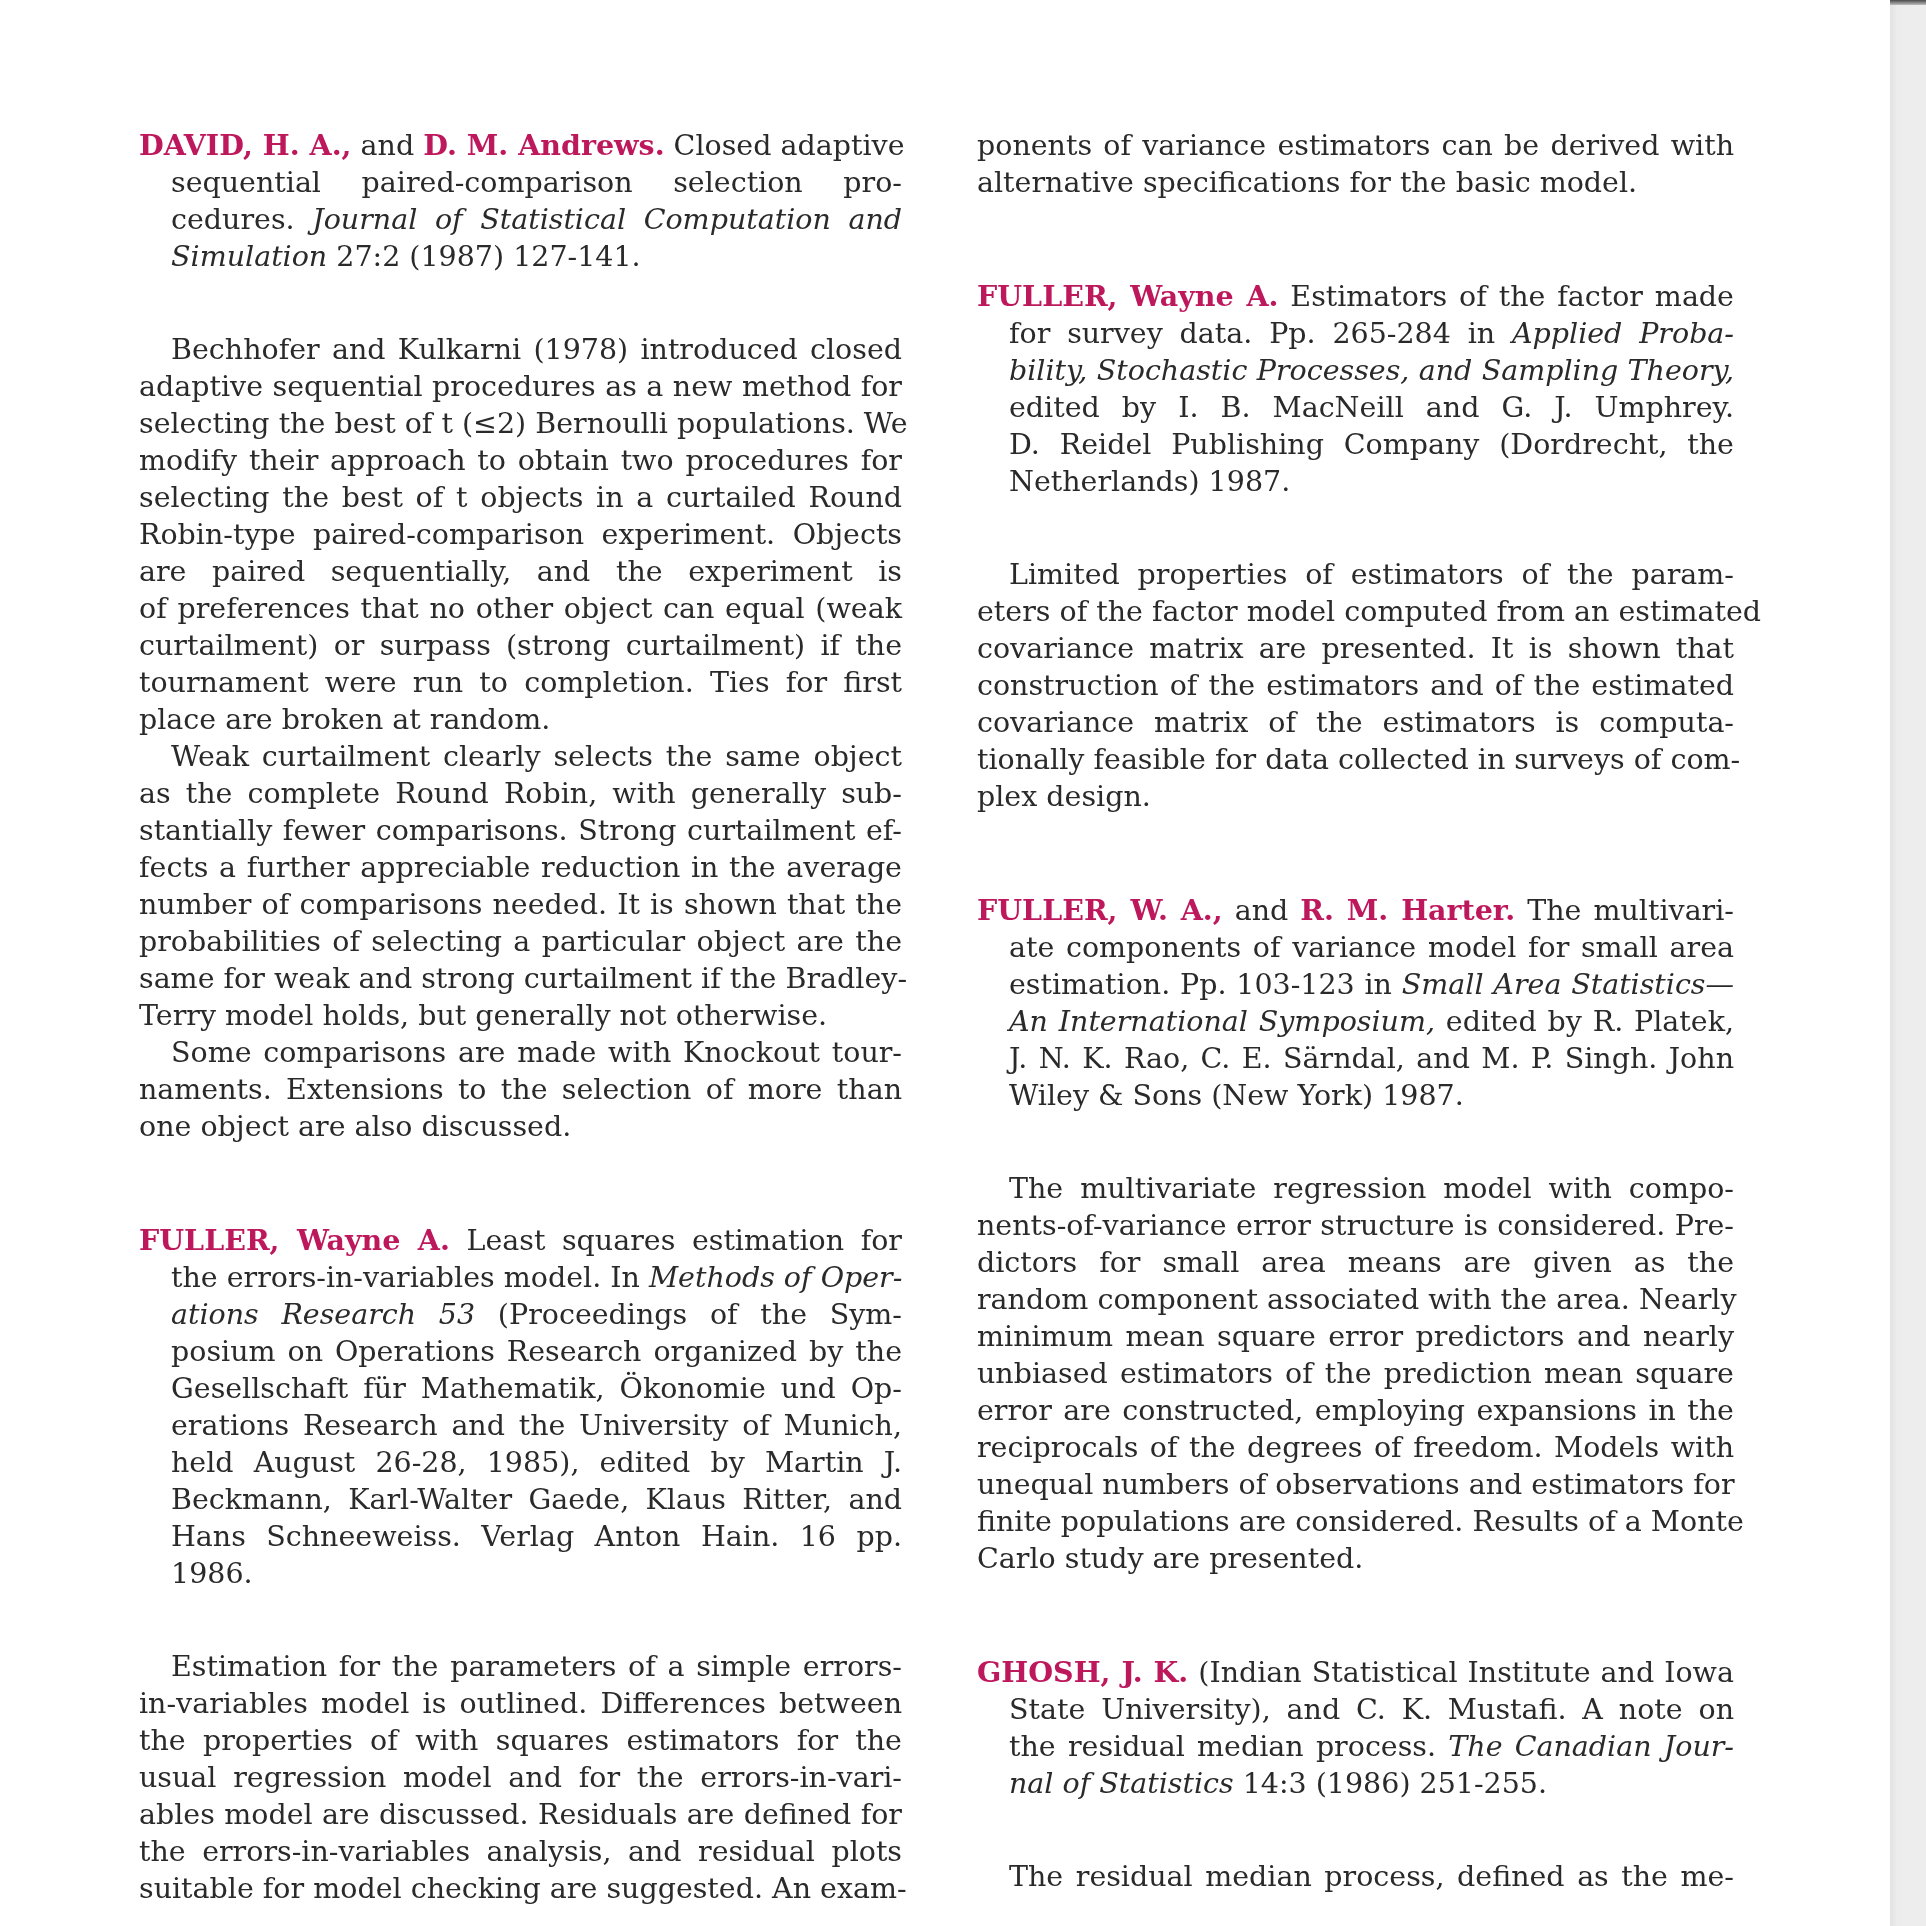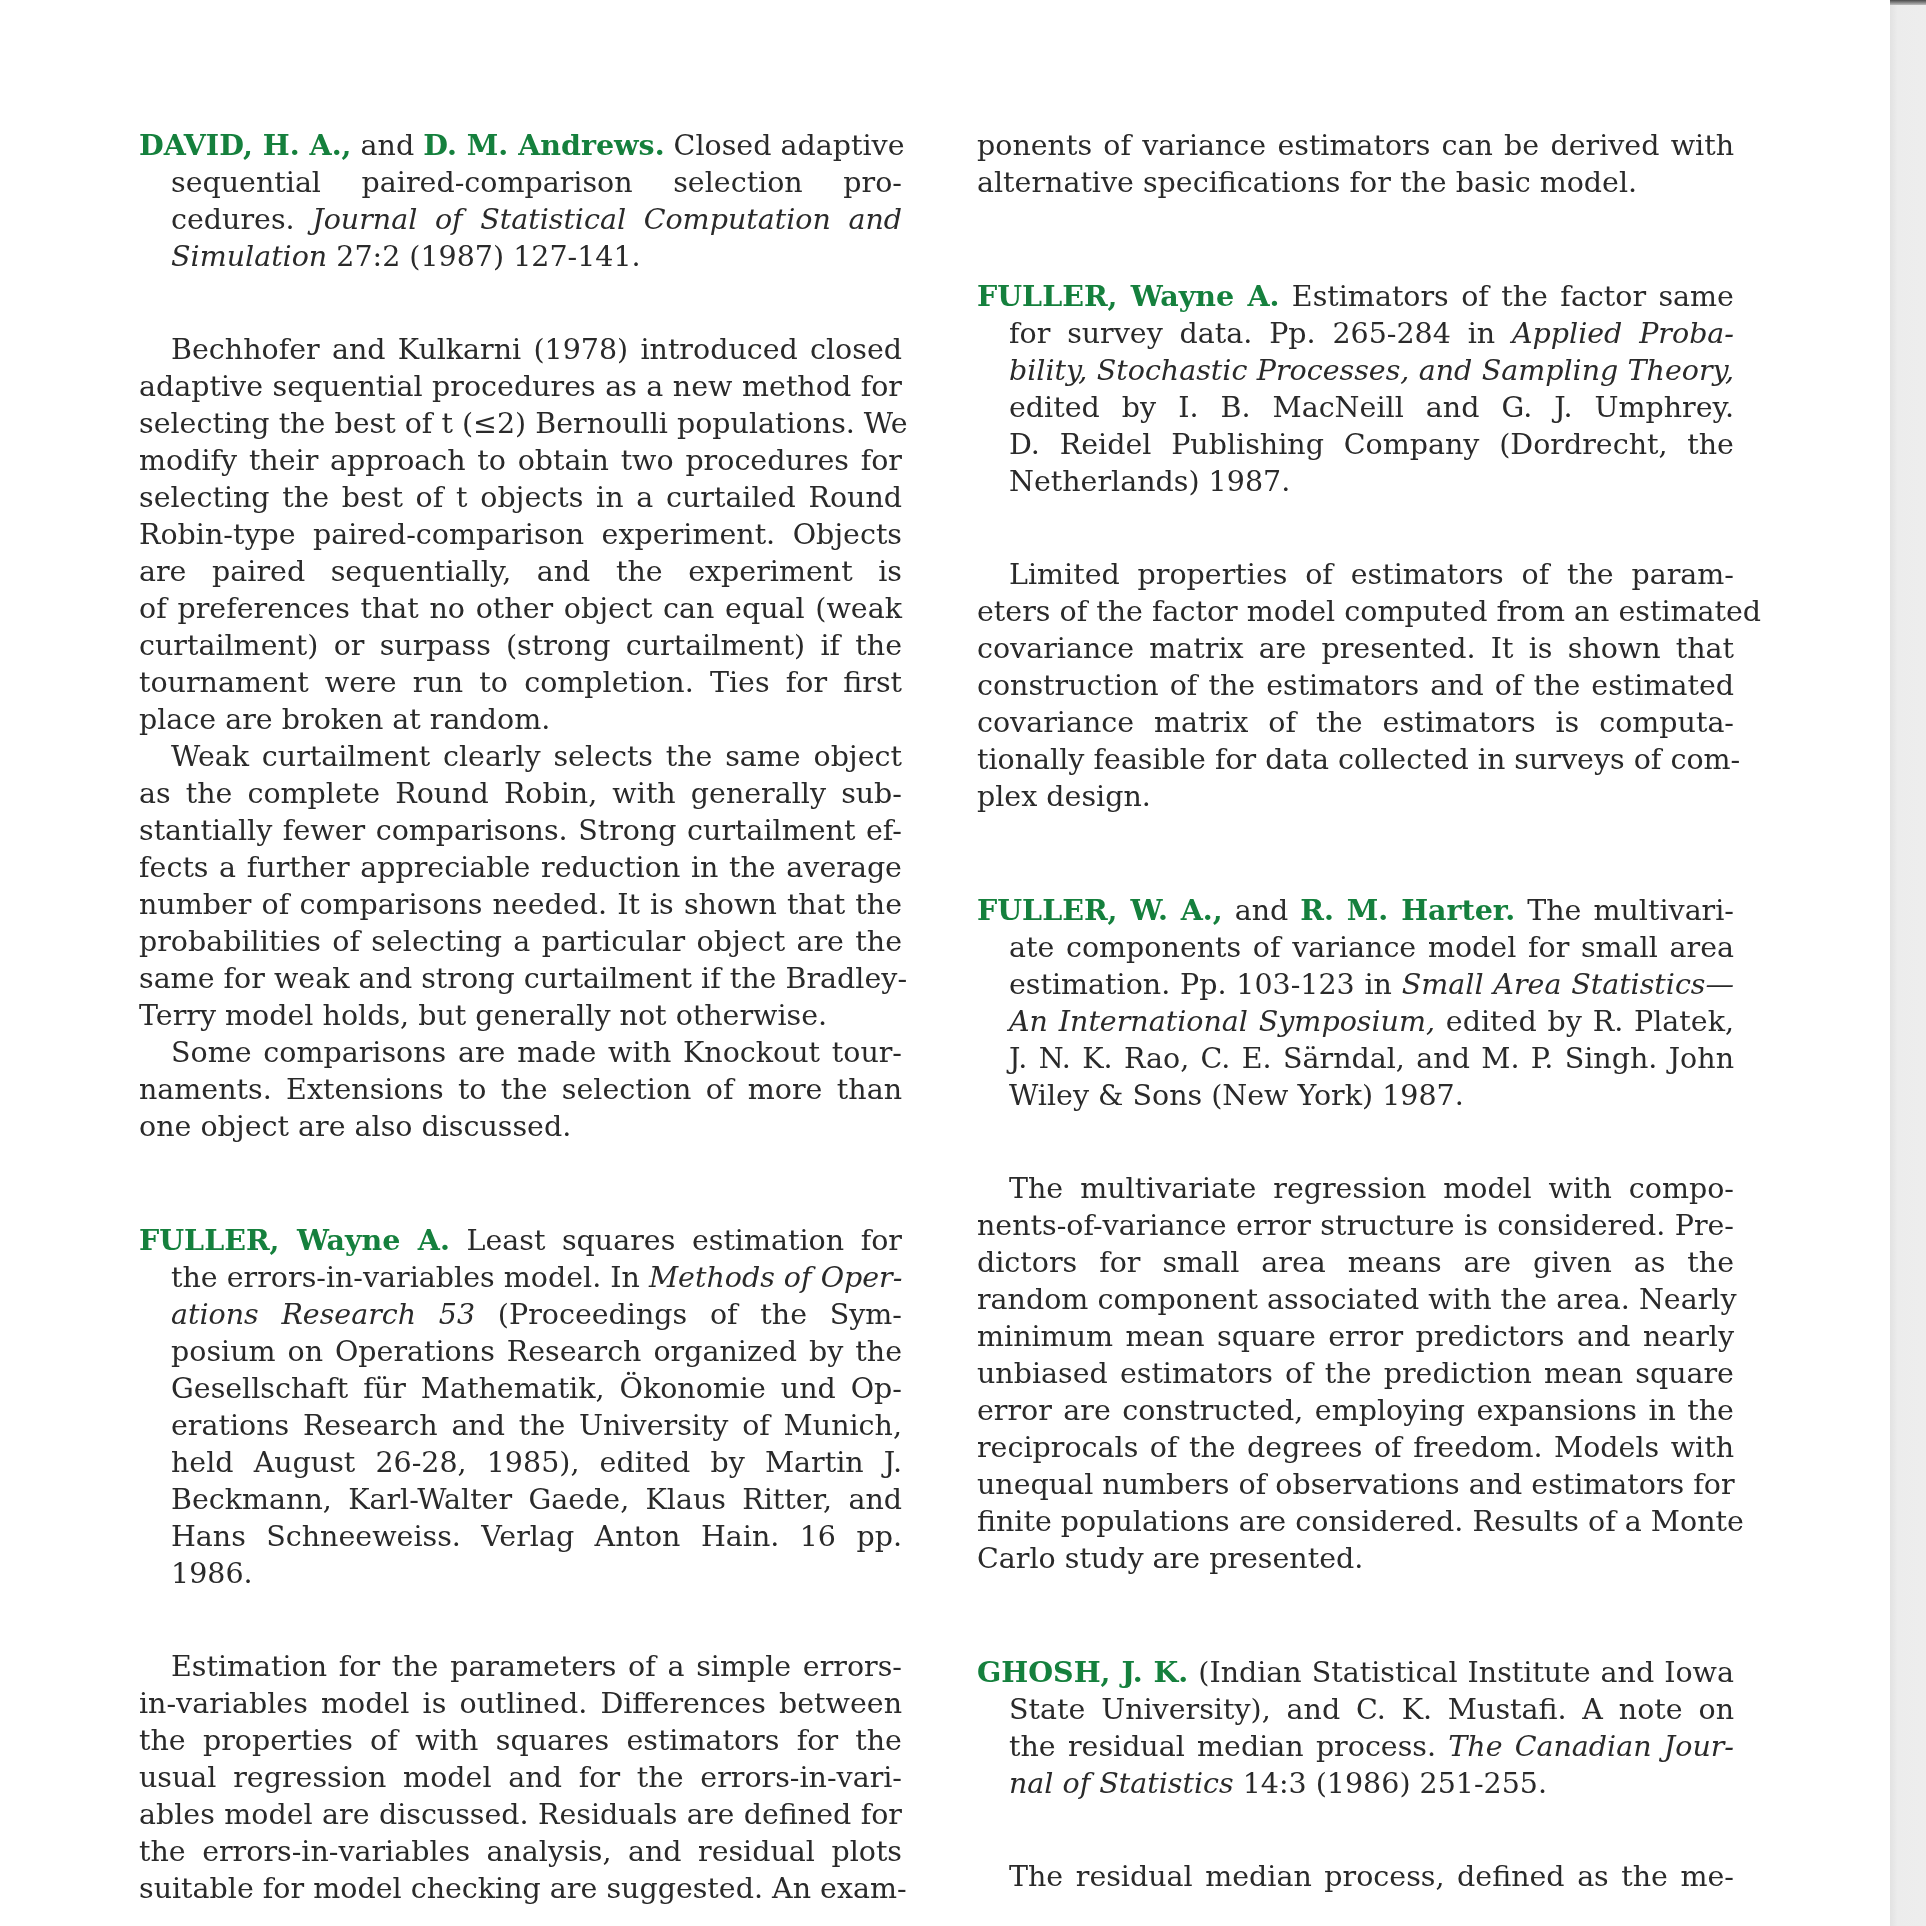--- a/index.html
+++ b/index.html
@@ -13,21 +13,21 @@
   .col { position: absolute; top: 127px; font-family: "DejaVu Serif", "Liberation Serif", serif;
     color: #2a2a2a; font-size: 28.5px; line-height: 37px; }
   .col-left { left: 139px; width: 763px; }
   .col-right { left: 977px; width: 757px; }
 
   .entry { margin: 0; }
   .ln { display: block; white-space: nowrap; text-align: justify; text-align-last: justify; }
   .ln.last { text-align-last: left; }
   .cite .ln.cont { padding-left: 32px; }
   .abs .ln.first { padding-left: 32px; }
-  b { font-weight: bold; color: #15803d; }
+  b { font-weight: bold; color: #be185d; }
   i { font-style: italic; }
   .gap-m { height: 56px; }
   .gap-l { height: 77px; }
 </style>
 </head>
 <body>
 
 <div class="page">
   <div class="col col-left">
       <div class="entry cite">
@@ -85,21 +85,21 @@
         <span class="ln">suitable for model checking are suggested. An exam-</span>
       </div>
     </div>
   <div class="col col-right">
       <div class="entry abs">
         <span class="ln">ponents of variance estimators can be derived with</span>
         <span class="ln last">alternative specifications for the basic model.</span>
       </div>
       <div class="gap-l"></div>
       <div class="entry cite">
-        <span class="ln"><b>FULLER, Wayne A.</b><span> Estimators of the factor same</span></span>
+        <span class="ln"><b>FULLER, Wayne A.</b><span> Estimators of the factor made</span></span>
         <span class="ln cont"><span>for survey data. Pp. 265-284 in </span><i>Applied Proba-</i></span>
         <span class="ln cont"><i>bility, Stochastic Processes, and Sampling Theory,</i></span>
         <span class="ln cont"><span>edited by I. B. MacNeill and G. J. Umphrey.</span></span>
         <span class="ln cont"><span>D. Reidel Publishing Company (Dordrecht, the</span></span>
         <span class="ln cont last"><span>Netherlands) 1987.</span></span>
       </div>
       <div class="gap-m"></div>
       <div class="entry abs">
         <span class="ln first">Limited properties of estimators of the param-</span>
         <span class="ln">eters of the factor model computed from an estimated</span>

